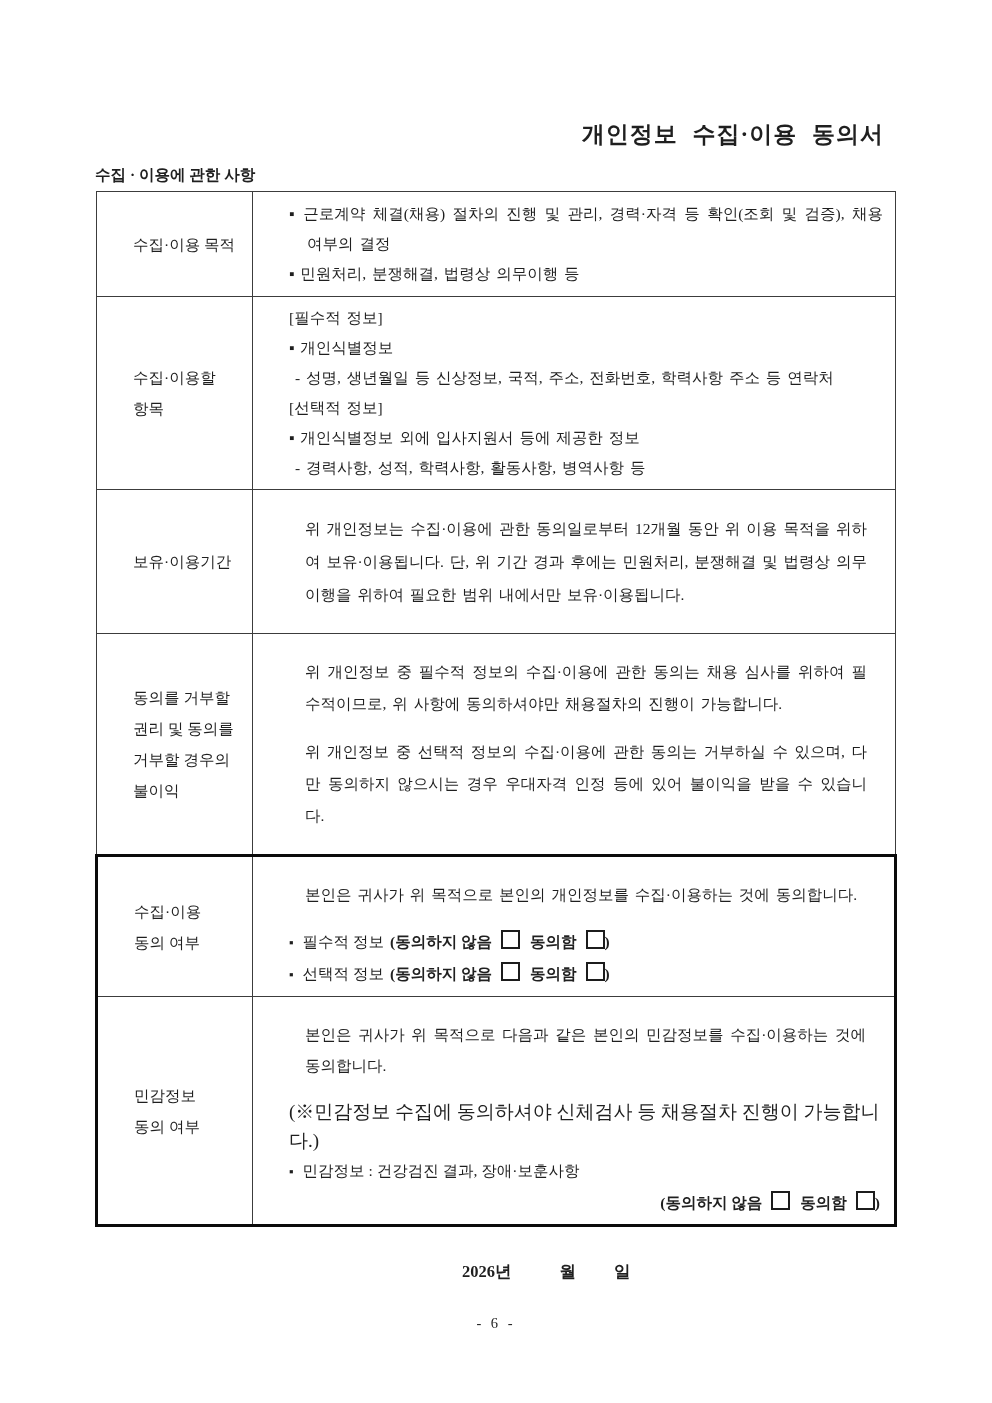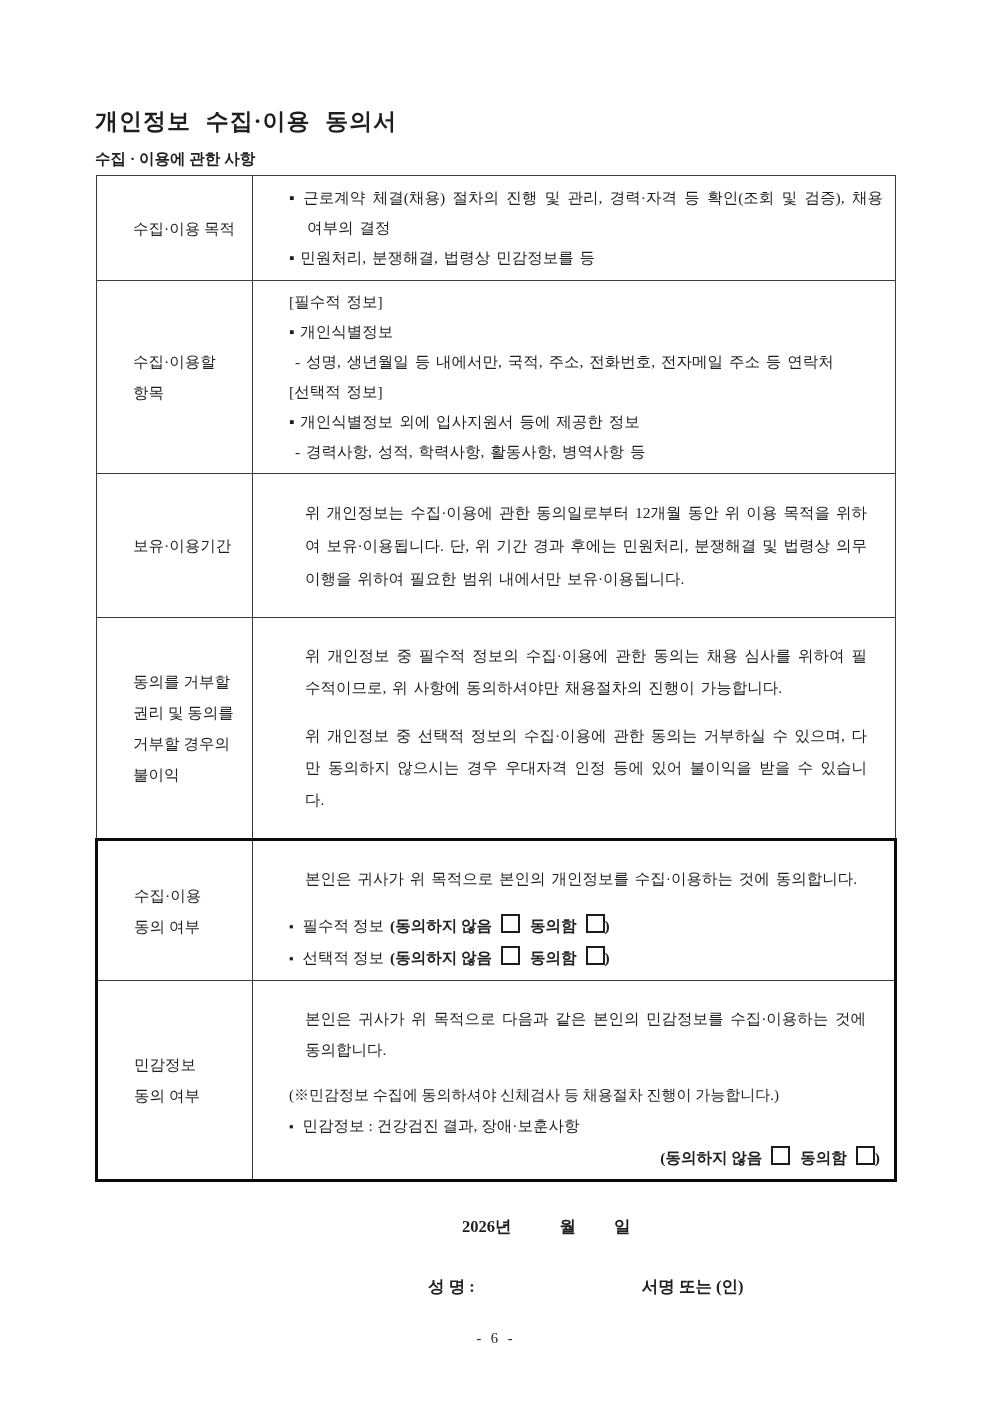--- a/index.html
+++ b/index.html
@@ -7,22 +7,22 @@
     position:relative;
     width:992px; height:1403px;
     box-sizing:border-box;
     background:#ffffff;
     color:#1f1f1f;
     font-family:"Liberation Serif","DejaVu Serif",serif;
     padding:106px 95px 0 95px;
     overflow:hidden;
   }
   .title {
-    margin:0;
-    text-align:left;
+    margin:13px;
+    text-align:right;
     font-size:23px;
     font-weight:bold;
     letter-spacing:1px;
     word-spacing:8px;
     line-height:32px;
   }
   .recipient {
     margin-top:56px;
     font-size:15.5px;
     line-height:22px;
@@ -95,21 +95,21 @@
   .c-open { margin-left:6px; }
   .checkbox {
     display:inline-block;
     width:15px; height:15px;
     border:2px solid #1c1c1c;
     background:#ffffff;
     vertical-align:-2px;
     margin-left:9px;
   }
   .checkbox.gap { margin-right:10px; }
-  .note-line { font-size:15px; line-height:29px; }
+  .note-line { font-size:19px; line-height:29px; }
   .consent-right {
     text-align:right;
     font-weight:bold;
     line-height:31px;
     padding-right:2px;
     white-space:nowrap;
   }
   .date-row {
     margin-top:33px;
     padding-left:367px;
@@ -144,30 +144,30 @@
 
 
   <div class="section-heading">수집 · 이용에 관한 사항</div>
 
   <table class="consent">
     <tbody>
         <tr class="r1">
       <td class="hd">수집·이용 목적</td>
       <td class="ct">
             <div class="tline">▪ 근로계약 체결(채용) 절차의 진행 및 관리, 경력·자격 등 확인(조회 및 검증), 채용 여부의 결정</div>
-            <div class="tline">▪ 민원처리, 분쟁해결, 법령상 민감정보를 등</div>
+            <div class="tline">▪ 민원처리, 분쟁해결, 법령상 의무이행 등</div>
           </td>
     </tr>
     <tr class="r2">
       <td class="hd">수집·이용할
 항목</td>
       <td class="ct">
             <div class="tline">[필수적 정보]</div>
             <div class="tline">▪ 개인식별정보</div>
-            <div class="tline dash">- 성명, 생년월일 등 내에서만, 국적, 주소, 전화번호, 전자메일 주소 등 연락처</div>
+            <div class="tline dash">- 성명, 생년월일 등 신상정보, 국적, 주소, 전화번호, 학력사항 주소 등 연락처</div>
             <div class="tline">[선택적 정보]</div>
             <div class="tline">▪ 개인식별정보 외에 입사지원서 등에 제공한 정보</div>
             <div class="tline dash">- 경력사항, 성적, 학력사항, 활동사항, 병역사항 등</div>
           </td>
     </tr>
     <tr class="r3">
       <td class="hd">보유·이용기간</td>
       <td class="ct">
         <p class="just">위 개인정보는 수집·이용에 관한 동의일로부터 12개월 동안 위 이용 목적을 위하여 보유·이용됩니다. 단, 위 기간 경과 후에는 민원처리, 분쟁해결 및 법령상 의무이행을 위하여 필요한 범위 내에서만 보유·이용됩니다.</p>
       </td>
@@ -209,19 +209,16 @@
         </div>
       </td>
     </tr>
   </tbody>
     </table>
 
   <div class="date-row">
     <span class="y">2026년</span><span class="m">월</span><span class="d">일</span>
   </div>
 
-  <div class="sign-row">
-    <span>성 명 :</span><span class="sig">서명 또는 (인)</span>
-  </div>
 
   <div class="page-number">- 6 -</div>
 
 </div>
 
 </body></html>

